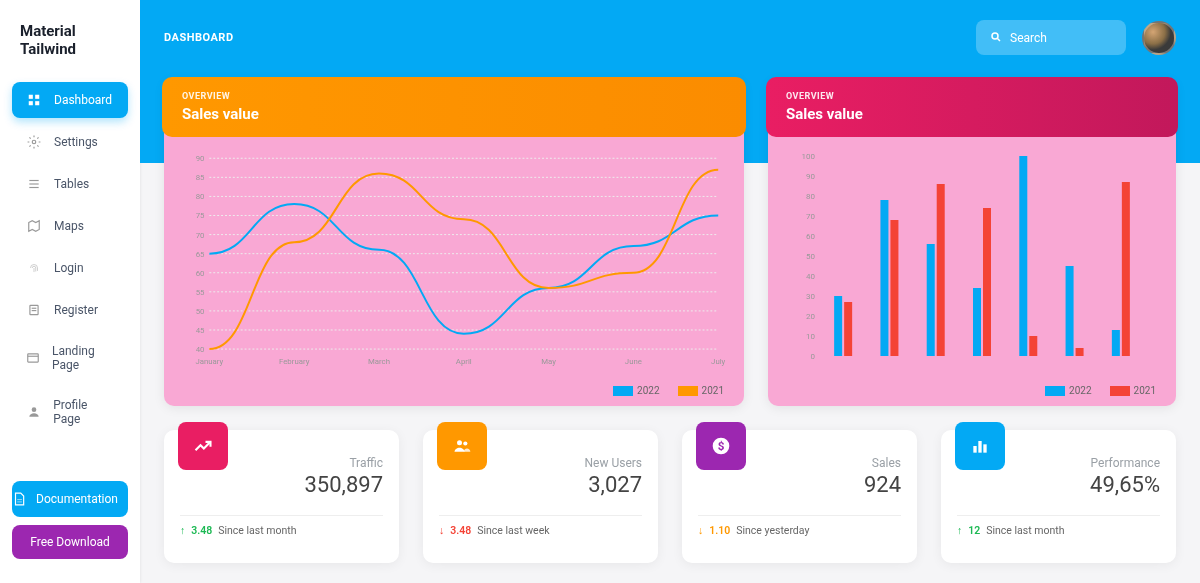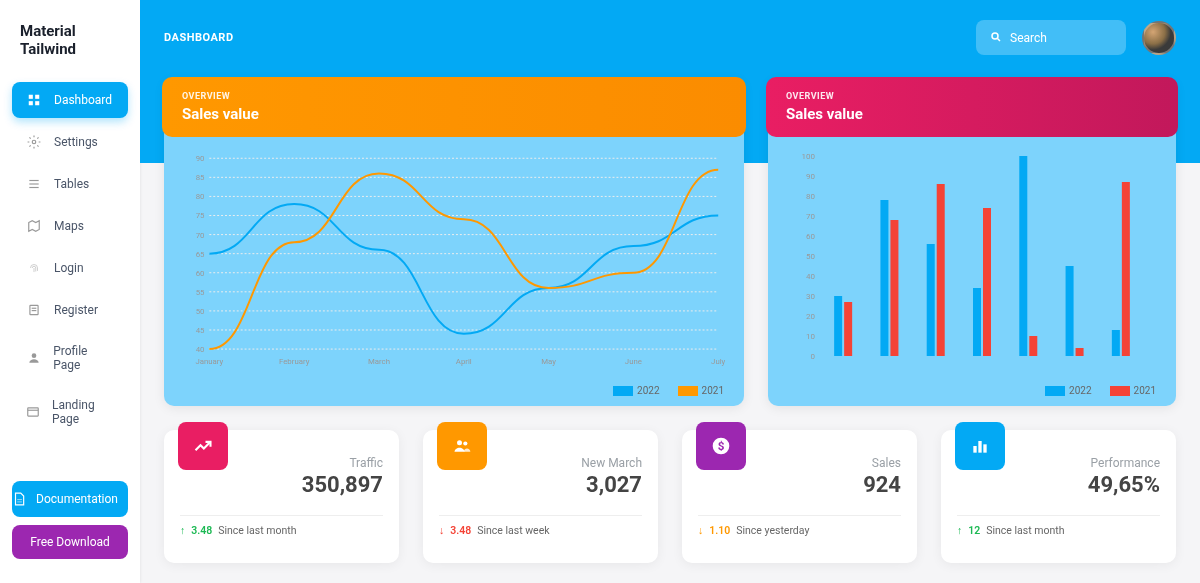--- a/index.html
+++ b/index.html
@@ -23,21 +23,21 @@
 .page-title { color: #fff; font-size: 11px; font-weight: 700; letter-spacing: 0.5px; }
 .top-right { display: flex; align-items: center; gap: 16px; }
 .search-box { background: rgba(255,255,255,0.25); border-radius: 8px; padding: 8px 14px; display: flex; align-items: center; gap: 8px; width: 150px; }
 .search-box input { background: transparent; border: none; outline: none; color: #000000; font-size: 12px; width: 100%; }
 .search-box input::placeholder { color: #fff; }
 .avatar { width: 34px; height: 34px; border-radius: 50%; background: radial-gradient(circle at 30% 30%, #d4a574 0%, #8b6f47 40%, #3a3a3a 60%); border: 2px solid rgba(255,255,255,0.3); }
 
 
 .content { padding: 0 24px 20px; margin-top: -84px; position: relative; }
 .chart-row { display: flex; gap: 24px; margin-bottom: 24px; }
-.card { background: #7dd3fc; border-radius: 10px; box-shadow: 0 2px 12px rgba(0,0,0,0.08); }
+.card { background: #f9a8d4; border-radius: 10px; box-shadow: 0 2px 12px rgba(0,0,0,0.08); }
 .chart-card-big { flex: 0 0 580px; }
 .chart-card-small { flex: 1; }
 .chart-header { padding: 14px 20px; border-radius: 10px; margin: -2px; color: #fff; }
 .chart-header.orange { background: linear-gradient(90deg, #ff9800, #fb8c00); }
 .chart-header.pink { background: linear-gradient(90deg, #e91e63, #c2185b); }
 .chart-overview { font-size: 9px; font-weight: 700; letter-spacing: 0.5px; opacity: 0.9; }
 .chart-title { font-size: 15px; font-weight: 700; margin-top: 4px; }
 .chart-body { padding: 16px 16px 10px; }
 .chart-svg { width: 100%; height: 220px; }
 .chart-svg-bar { width: 100%; height: 220px; }
@@ -46,21 +46,21 @@
 
 
 .stats-row { display: flex; gap: 24px; }
 .stat-card { flex: 1; background: #fff; border-radius: 10px; box-shadow: 0 2px 12px rgba(0,0,0,0.06); padding: 26px 16px; position: relative; }
 .stat-icon { width: 50px; height: 48px; border-radius: 8px; display:flex; align-items:center; justify-content:center; position: absolute; top: -8px; left: 14px; color:#fff; }
 .stat-icon.pink-bg { background: #e91e63; }
 .stat-icon.orange-bg { background: #ff9800; }
 .stat-icon.purple-bg { background: #9c27b0; }
 .stat-icon.blue-bg { background: #03a9f4; }
 .stat-label { text-align: right; font-size: 12px; color: #9aa0a6; margin-top: 0; }
-.stat-value { text-align: right; font-size: 22px; font-weight: 700; color: #444; margin-top: 2px; }
+.stat-value { text-align: right; font-size: 22px; font-weight: 400; color: #444; margin-top: 2px; }
 .stat-footer { margin-top: 18px; border-top: 1px solid #eee; padding-top: 8px; font-size: 10.5px; color: #666; display: flex; align-items: center; gap: 6px; }
 .delta-up { color: #1db954; font-weight: 600; }
 .delta-down { color: #f44336; font-weight: 600; }
 .delta-warn { color: #ff9800; font-weight: 600; }
 .axis-text { font-size: 8px; fill: #999; }
 .grid-line { stroke: #eee; stroke-dasharray: 2 2; }
 </style>
 </head>
 <body>
 
@@ -120,35 +120,35 @@
         <svg width="14" height="14" viewBox="0 0 24 24" fill="none" stroke="#999" stroke-width="2">
           <rect x="5" y="4" width="14" height="16" rx="1"></rect>
           <line x1="8" y1="9" x2="16" y2="9"></line>
           <line x1="8" y1="13" x2="16" y2="13"></line>
         </svg>
       </span>
     <span>Register</span>
   </div>
   <div class="nav-item">
     <span class="nav-icon">
+        <svg width="14" height="14" viewBox="0 0 24 24" fill="none" stroke="#999" stroke-width="2">
+          <rect x="3" y="5" width="18" height="14" rx="1"></rect>
+          <line x1="3" y1="9" x2="21" y2="9"></line>
+        </svg>
+      </span>
+    <span>Landing Page</span>
+  </div>
+  <div class="nav-item">
+    <span class="nav-icon">
         <svg width="14" height="14" viewBox="0 0 24 24" fill="#999">
           <circle cx="12" cy="8" r="4"></circle>
           <path d="M4 20c0-4 4-6 8-6s8 2 8 6"></path>
         </svg>
       </span>
     <span>Profile Page</span>
-  </div>
-  <div class="nav-item">
-    <span class="nav-icon">
-        <svg width="14" height="14" viewBox="0 0 24 24" fill="none" stroke="#999" stroke-width="2">
-          <rect x="3" y="5" width="18" height="14" rx="1"></rect>
-          <line x1="3" y1="9" x2="21" y2="9"></line>
-        </svg>
-      </span>
-    <span>Landing Page</span>
   </div>
 
   <div class="nav-bottom">
     <div class="side-btn blue">
       <span class="nav-icon">
           <svg width="14" height="14" viewBox="0 0 24 24" fill="#fff">
             <path d="M6 2h9l5 5v15H6z" fill="none" stroke="#fff" stroke-width="2"></path>
             <line x1="9" y1="13" x2="17" y2="13" stroke="#fff"></line>
             <line x1="9" y1="17" x2="17" y2="17" stroke="#fff"></line>
           </svg>
@@ -287,21 +287,21 @@
 
       <div class="stat-card">
         <div class="stat-icon orange-bg">
             <svg width="20" height="20" viewBox="0 0 24 24" fill="#fff">
               <circle cx="9" cy="8" r="3"></circle>
               <circle cx="16" cy="9" r="2.5"></circle>
               <path d="M3 19c0-3 3-5 6-5s6 2 6 5"></path>
               <path d="M14 19c0-2.5 2-4 4-4s4 1.5 4 4" opacity="0.8"></path>
             </svg>
           </div>
-        <div class="stat-label">New March</div>
+        <div class="stat-label">New Users</div>
         <div class="stat-value">3,027</div>
         <div class="stat-footer">
             <span style="color:#f44336">↓</span>
             <span class="delta-down">3.48</span>
             <span>Since last week</span>
           </div>
       </div>
 
       <div class="stat-card">
         <div class="stat-icon purple-bg">

